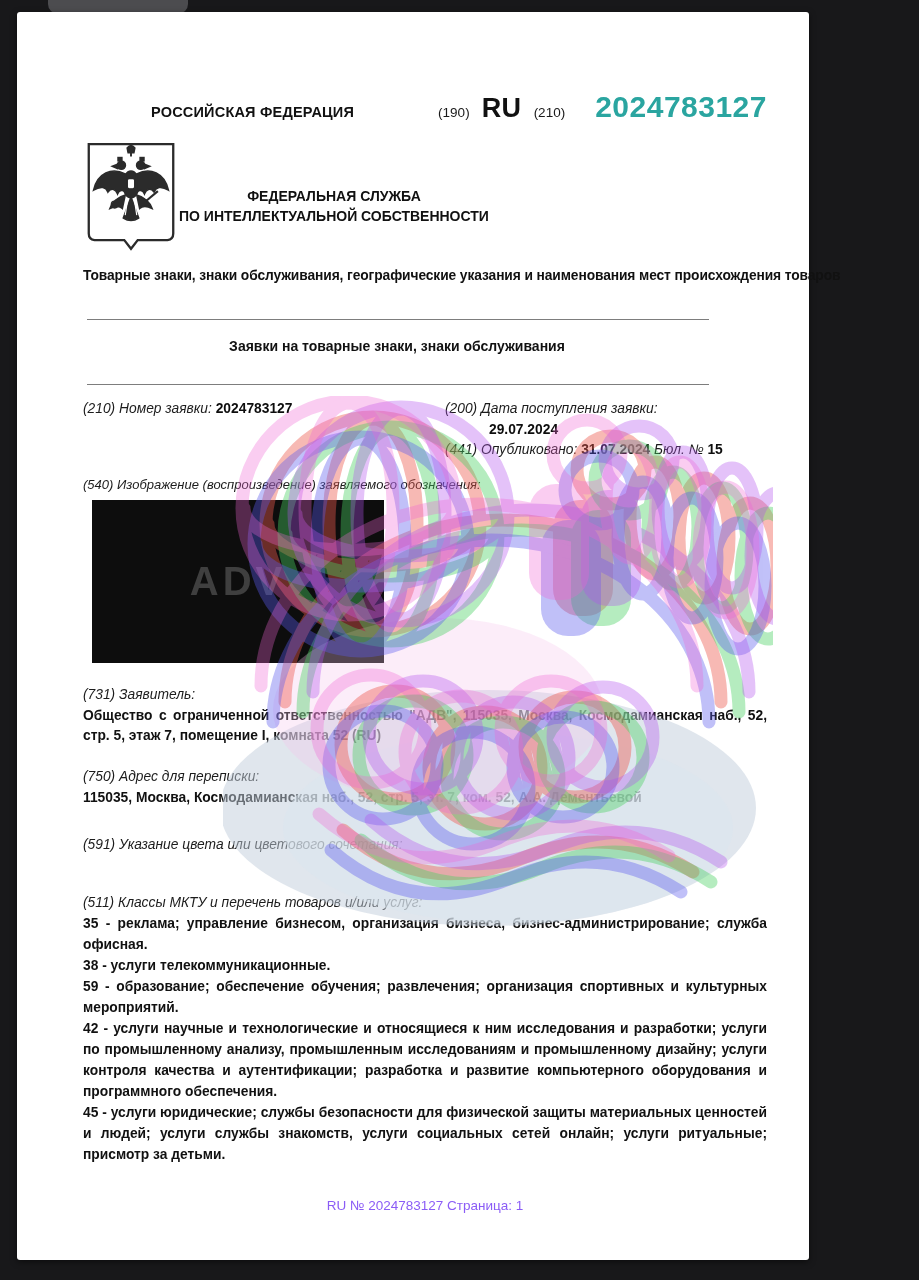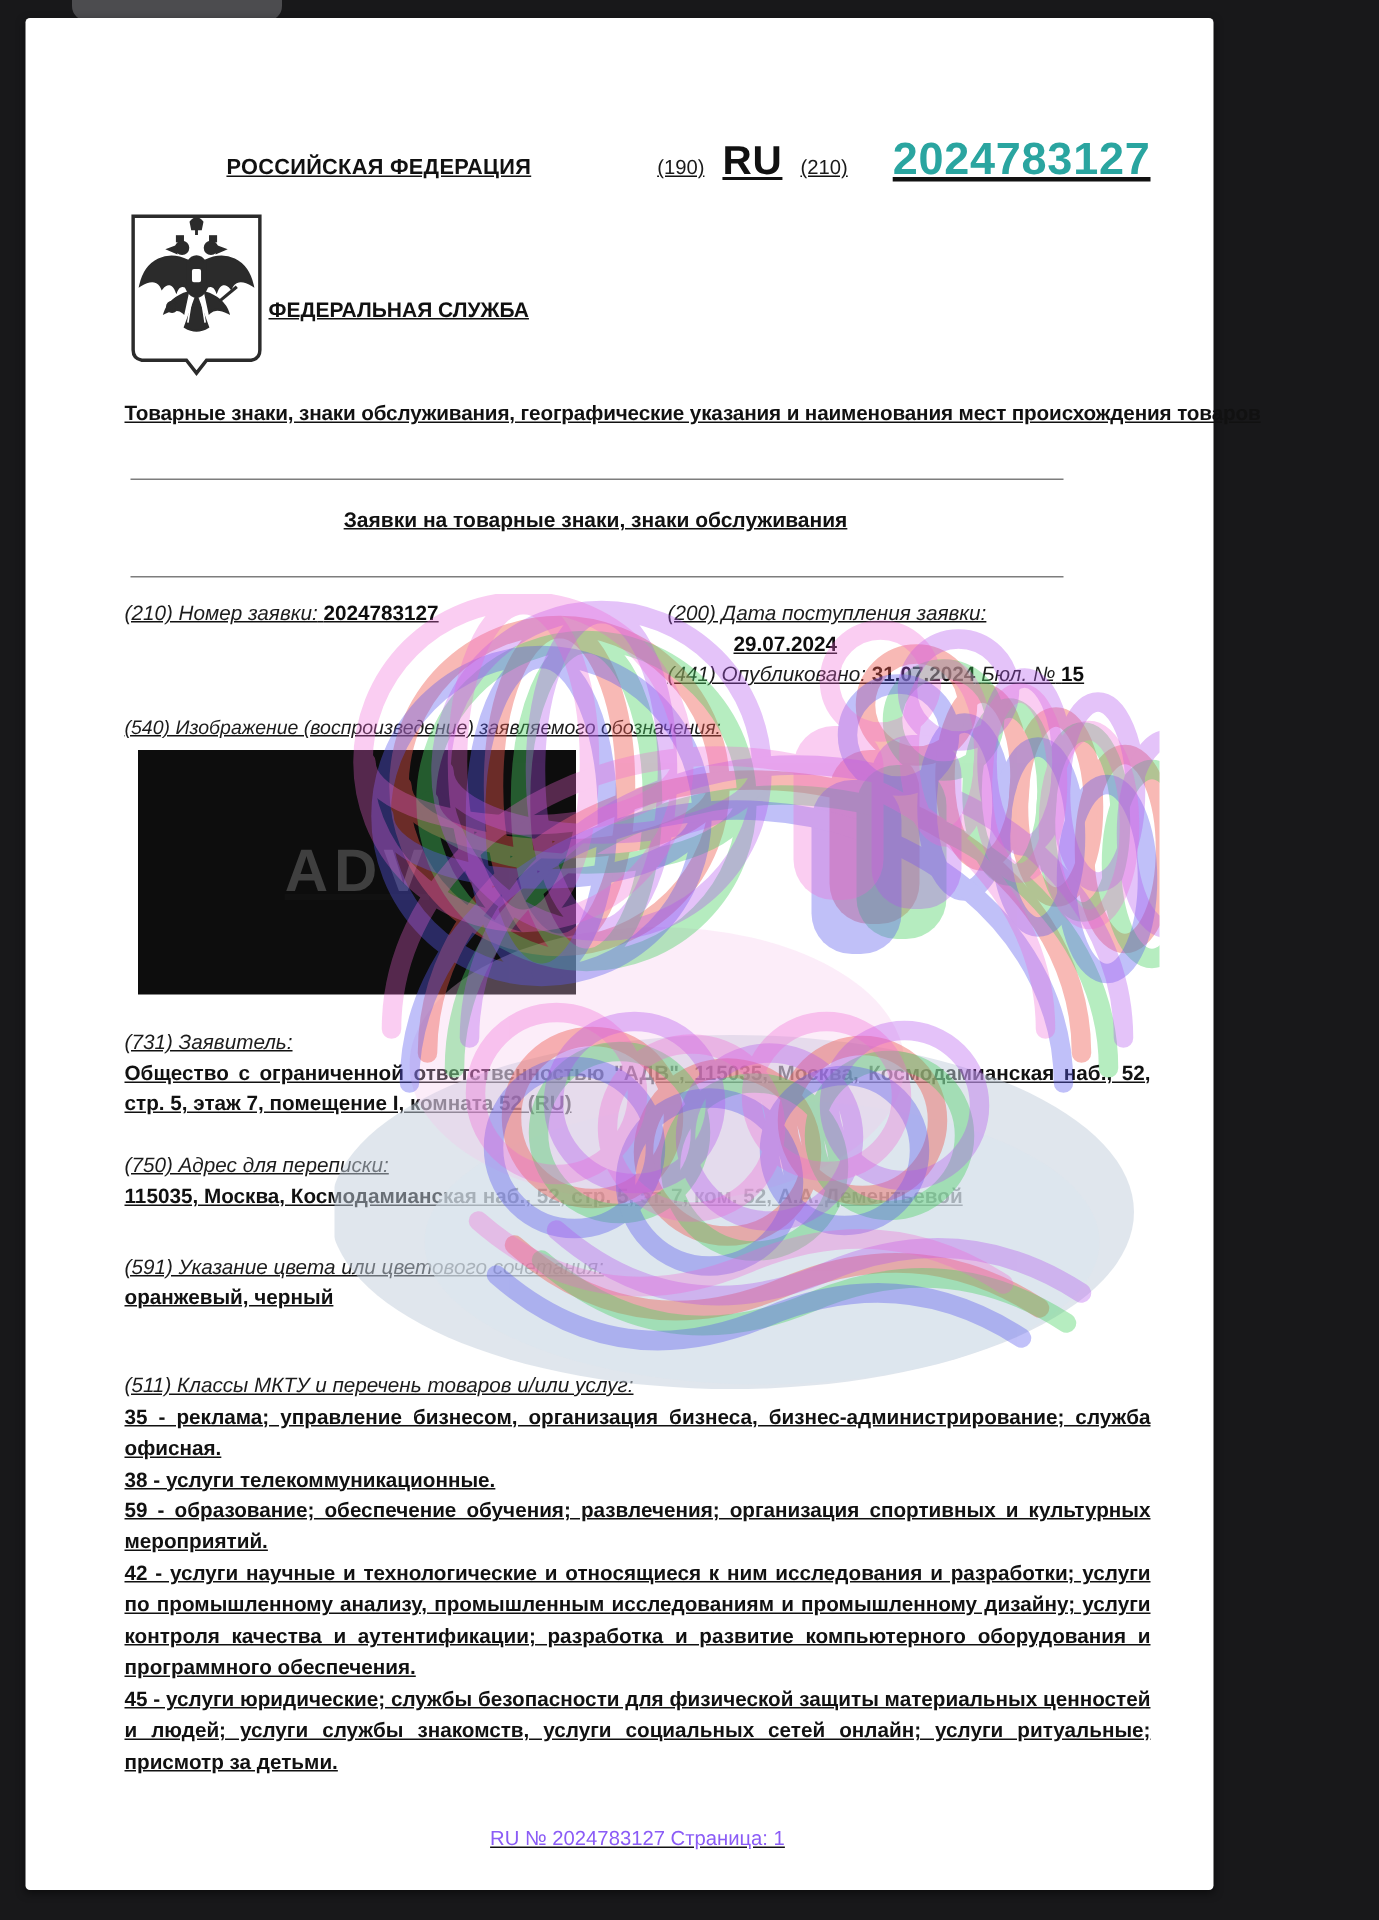--- a/index.html
+++ b/index.html
@@ -12,21 +12,20 @@
   }
   .stage{position:relative;width:919px;height:1280px;overflow:hidden;}
   .top-tab{
     position:absolute;left:48px;top:0;width:140px;height:14px;
     background:#4c4c4f;border-radius:0 0 10px 10px;z-index:1;
   }
   .page{
     position:absolute;left:17px;top:12px;width:792px;height:1248px;
     background:#ffffff;border-radius:3px;z-index:2;
     box-shadow:0 2px 6px rgba(0,0,0,.5);
-    text-decoration:underline;
   }
   .content{padding:0 42px 0 66px;}
   
   .hdr{display:flex;align-items:baseline;padding-top:78px;}
   .rf-title{width:340px;text-align:center;font-weight:bold;font-size:14.5px;letter-spacing:.2px;white-space:nowrap;}
   .inid-sm{font-size:13.5px;color:#1a1a1a;}
   .inid-190{margin-left:16px;}
   .ru-code{font-size:27px;font-weight:900;margin:0 12px;letter-spacing:.5px;}
   .app-num{font-size:30px;font-weight:800;margin-left:30px;letter-spacing:.5px;}
   
@@ -103,20 +102,21 @@
               <path d="M50,60 L42,82 Q50,87 58,82 Z" fill="#2b2b2b"></path>
               <path d="M46,66 L44,79 M54,66 L56,79" stroke="#ffffff" stroke-width="1.2"></path>
               <circle cx="33" cy="68" r="3.4"></circle>
               <path d="M66,64 L78,54" stroke-width="2.2"></path>
               <rect x="46.2" y="41" width="7.6" height="10.5" rx="2" fill="#ffffff" stroke-width="1.3"></rect>
             </g>
           </svg>
         </div>
         <div class="authority">
           <div>ФЕДЕРАЛЬНАЯ СЛУЖБА</div>
+          <div>ПО ИНТЕЛЛЕКТУАЛЬНОЙ СОБСТВЕННОСТИ</div>
         </div>
       </div>
 
       <div class="section-title">Товарные знаки, знаки обслуживания, географические указания и наименования мест происхождения товаров</div>
       <hr class="rule rule-1">
       <div class="subsection-title">Заявки на товарные знаки, знаки обслуживания</div>
       <hr class="rule rule-2">
 
       <div class="inid-row">
         <div>
@@ -147,21 +147,20 @@
         <div class="para">Общество с ограниченной ответственностью "АДВ", 115035, Москва, Космодамианская наб., 52, стр. 5, этаж 7, помещение I, комната 52 (RU)</div>
       </div>
 
       <div class="sec sec-750">
         <div class="lbl">(750) Адрес для переписки:</div>
         <div class="para">115035, Москва, Космодамианская наб., 52, стр. 5, эт. 7, ком. 52, А.А. Дементьевой</div>
       </div>
 
       <div class="sec sec-591">
         <div class="lbl">(591) Указание цвета или цветового сочетания:</div>
-        <div class="para">оранжевый, черный</div>
       </div>
 
       <div class="sec sec-511">
         <div class="lbl">(511) Классы МКТУ и перечень товаров и/или услуг:</div>
         <div class="class-item">35 - реклама; управление бизнесом, организация бизнеса, бизнес-администрирование; служба офисная.</div>
         <div class="class-item">38 - услуги телекоммуникационные.</div>
         <div class="class-item">59 - образование; обеспечение обучения; развлечения; организация спортивных и культурных мероприятий.</div>
         <div class="class-item">42 - услуги научные и технологические и относящиеся к ним исследования и разработки; услуги по промышленному анализу, промышленным исследованиям и промышленному дизайну; услуги контроля качества и аутентификации; разработка и развитие компьютерного оборудования и программного обеспечения.</div>
         <div class="class-item">45 - услуги юридические; службы безопасности для физической защиты материальных ценностей и людей; услуги службы знакомств, услуги социальных сетей онлайн; услуги ритуальные; присмотр за детьми.</div>
       </div>

